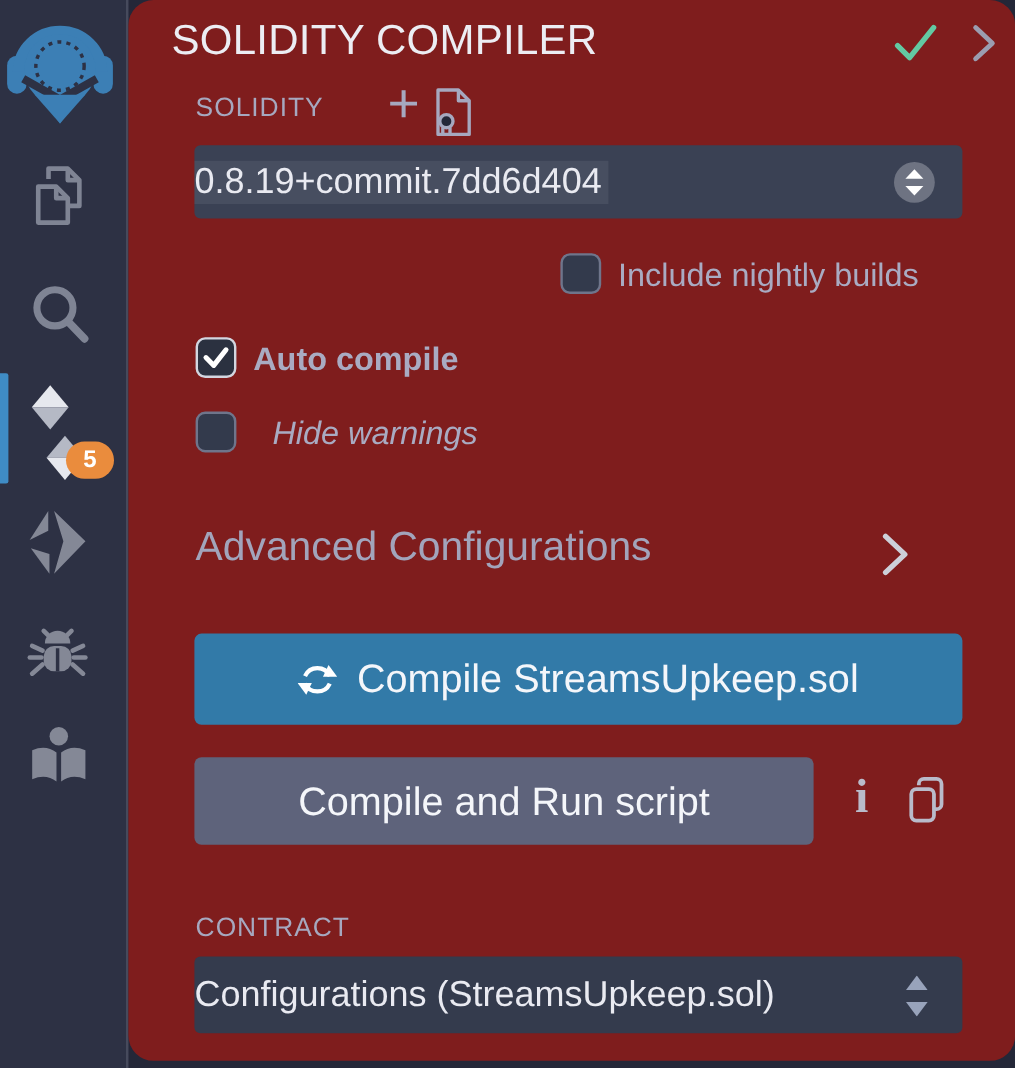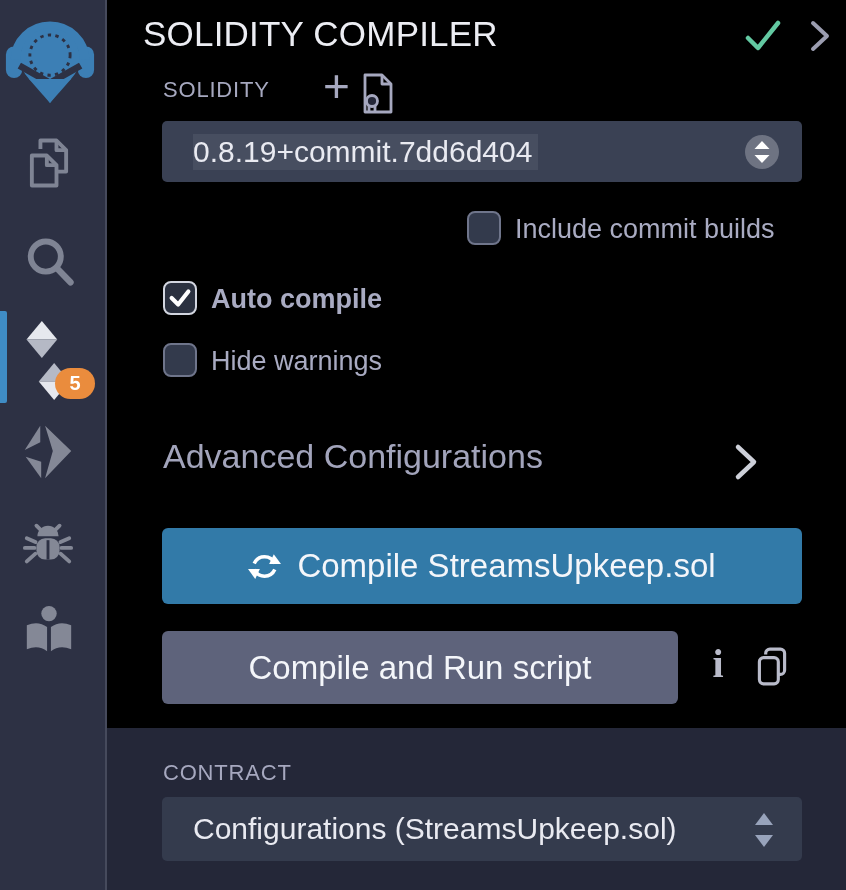--- a/index.html
+++ b/index.html
@@ -31,21 +31,21 @@
     background:#3f8cc5; border-radius:0 2px 2px 0;
   }
   .badge {
     position:absolute; left:55px; top:368px; width:40px; height:31px;
     background:#ea8c3d; border-radius:16px; color:#fff;
     font-size:20px; font-weight:bold; display:flex;
     align-items:center; justify-content:center;
   }
 
   
-  .panel { position:relative; flex:1; height:728px; background:#000000; }
+  .panel { position:relative; flex:1; height:884px; background:#7f1d1d;border-radius:21px; }
 
   .panel-title {
     position:absolute; left:36px; top:14px;
     font-size:35px; font-weight:500; letter-spacing:0.2px; color:#ecedf3;
   }
   .hdr-check   { position:absolute; left:636px; top:18px; }
   .hdr-chevron { position:absolute; left:702px; top:19px; cursor:pointer; }
 
   .section-label {
     position:absolute; font-size:22px; letter-spacing:0.8px; color:#a6a8bf;
@@ -60,21 +60,21 @@
   .seal-icon { position:absolute; left:251px; top:70px; cursor:pointer; }
 
   .select-box {
     position:absolute; left:55px; width:640px;
     background:#3a4154; border-radius:5px;
     display:flex; align-items:center; cursor:pointer;
   }
   .ver-select      { top:121px; height:61px; }
   .contract-select { top:797px; height:64px; background:#343b4d; }
   .select-text {
-    margin-left:31px; font-size:30px; color:#e9eaf1; white-space:nowrap;
+    font-size:30px; color:#e9eaf1; white-space:nowrap;
   }
   .ver-select .select-text { background:rgba(255,255,255,0.07); padding:1px 6px 1px 0; }
   .circle-arrows { position:absolute; right:22px; top:13px; }
   .dual-arrows   { position:absolute; right:28px; top:16px; }
 
   .checkbox {
     position:absolute; width:34px; height:34px; border-radius:8px;
     background:#333a4c; border:2.5px solid #6f758b; cursor:pointer;
     display:flex; align-items:center; justify-content:center;
   }
@@ -82,21 +82,21 @@
   .checkbox.checked { background:#2b3140; border-color:#d3d6e0; }
   .checkbox.checked .tick { display:block; }
   .cb-nightly { left:360px; top:211px; }
   .cb-auto    { left:56px;  top:281px; }
   .cb-hide    { left:56px;  top:343px; }
   .cb-label {
     position:absolute; font-size:27px; color:#a9abc2; line-height:34px; cursor:pointer;
   }
   .lb-nightly { left:408px; top:212px; }
   .lb-auto    { left:104px; top:282px;font-weight:bold; }
-  .lb-hide    { left:104px; top:344px; }
+  .lb-hide    { left:120px; top:344px;font-style:italic; }
 
   .advanced-row {
     position:absolute; left:56px; top:437px; width:640px; height:44px;
     cursor:pointer;
   }
   .advanced-label { font-size:34px; color:#a2a4bb; }
   .adv-chevron { position:absolute; right:44px; top:5px; }
 
   .btn {
     position:absolute; border:none; border-radius:6px; cursor:pointer;
@@ -236,21 +236,21 @@
           <circle cx="18" cy="18" r="17" fill="#6e7382"></circle>
           <polygon points="18,7 25.5,15 10.5,15" fill="#fff"></polygon>
           <polygon points="18,29 25.5,21 10.5,21" fill="#fff"></polygon>
         </svg>
       </span>
     </div>
 
     <div class="checkbox cb-nightly">
       
     </div>
-    <label class="cb-label lb-nightly">Include commit builds</label>
+    <label class="cb-label lb-nightly">Include nightly builds</label>
 
     <div class="checkbox cb-auto checked">
       <svg class="tick" width="26" height="26" viewBox="0 0 28 28" fill="none">
         <polyline points="5,14 12,21 23,7" stroke="#fff" stroke-width="4.5" stroke-linecap="round" stroke-linejoin="round"></polyline>
       </svg>
     </div>
     <label class="cb-label lb-auto">Auto compile</label>
 
     <div class="checkbox cb-hide">
       

